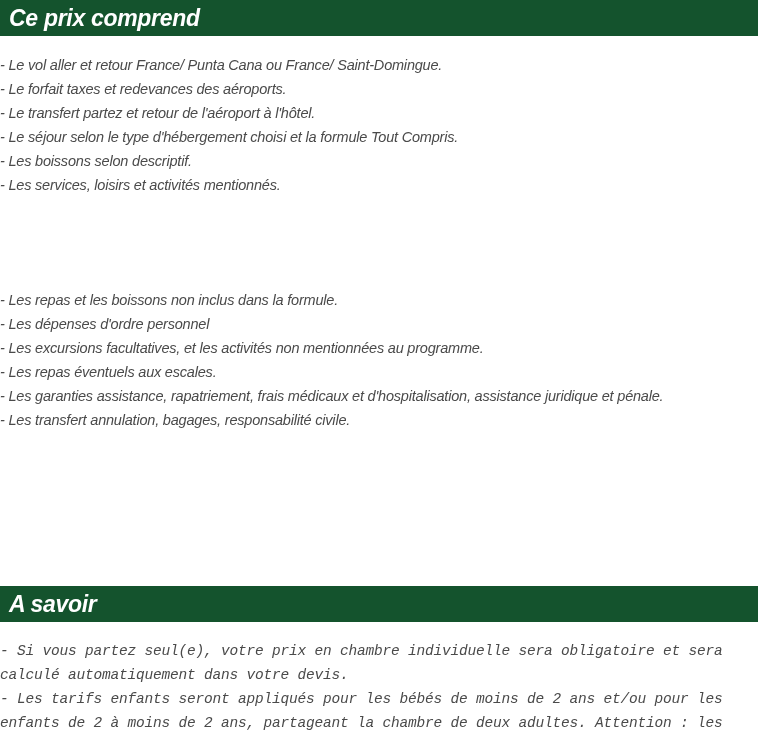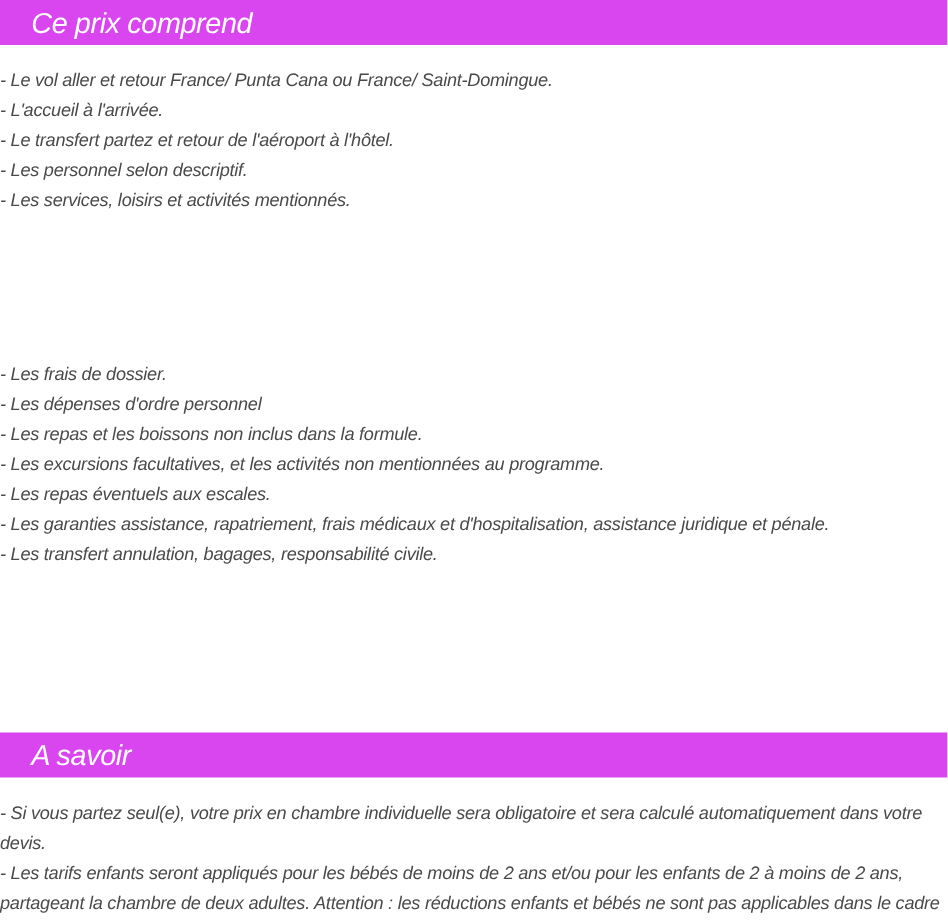--- a/index.html
+++ b/index.html
@@ -14,70 +14,71 @@
       position: relative;
       font-family: "Liberation Sans", "DejaVu Sans", sans-serif;
     }
     .section {
       position: absolute;
       left: 0;
       width: 758px;
     }
     .section-header {
       height: 36px;
-      background: #d946ef;
+      background: #14532d;
       color: #ffffff;
       font-style: italic;
-      font-weight: normal;
+      font-weight: bold;
       font-size: 23px;
       line-height: 36px;
-      padding-left: 25px;
+      padding-left: 9px;
       letter-spacing: -0.3px;
       box-sizing: border-box;
     }
     .section-body {
       margin-top: 17px;
       color: #4a4a4a;
       font-style: italic;
       font-size: 14.5px;
       line-height: 24px;
       letter-spacing: -0.2px;
     }
     .line {
       display: block;
       white-space: nowrap;
     }
     .para {
       display: block;
       white-space: normal;
       width: 752px;
+      font-family: Liberation Mono, monospace;
     }
     #sec1 { top: 0; }
     #sec2 { top: 271px; }
     #sec3 { top: 586px; }
   </style>
 </head>
 <body>
 
 <div class="section" id="sec1">
   <div class="section-header">Ce prix comprend</div>
   <div class="section-body">
     <span class="line">- Le vol aller et retour France/ Punta Cana ou France/ Saint-Domingue.</span>
-    <span class="line">- L'accueil à l'arrivée.</span>
+    <span class="line">- Le forfait taxes et redevances des aéroports.</span>
     <span class="line">- Le transfert partez et retour de l'aéroport à l'hôtel.</span>
-    <span class="line">- Les personnel selon descriptif.</span>
+    <span class="line">- Le séjour selon le type d'hébergement choisi et la formule Tout Compris.</span>
+    <span class="line">- Les boissons selon descriptif.</span>
     <span class="line">- Les services, loisirs et activités mentionnés.</span>
   </div>
 </div>
 
 <div class="section" id="sec2">
   <div class="section-body">
-    <span class="line">- Les frais de dossier.</span>
+    <span class="line">- Les repas et les boissons non inclus dans la formule.</span>
     <span class="line">- Les dépenses d'ordre personnel</span>
-    <span class="line">- Les repas et les boissons non inclus dans la formule.</span>
     <span class="line">- Les excursions facultatives, et les activités non mentionnées au programme.</span>
     <span class="line">- Les repas éventuels aux escales.</span>
     <span class="line">- Les garanties assistance, rapatriement, frais médicaux et d'hospitalisation, assistance juridique et pénale.</span>
     <span class="line">- Les transfert annulation, bagages, responsabilité civile.</span>
   </div>
 </div>
 
 <div class="section" id="sec3">
   <div class="section-header">A savoir</div>
   <div class="section-body">

